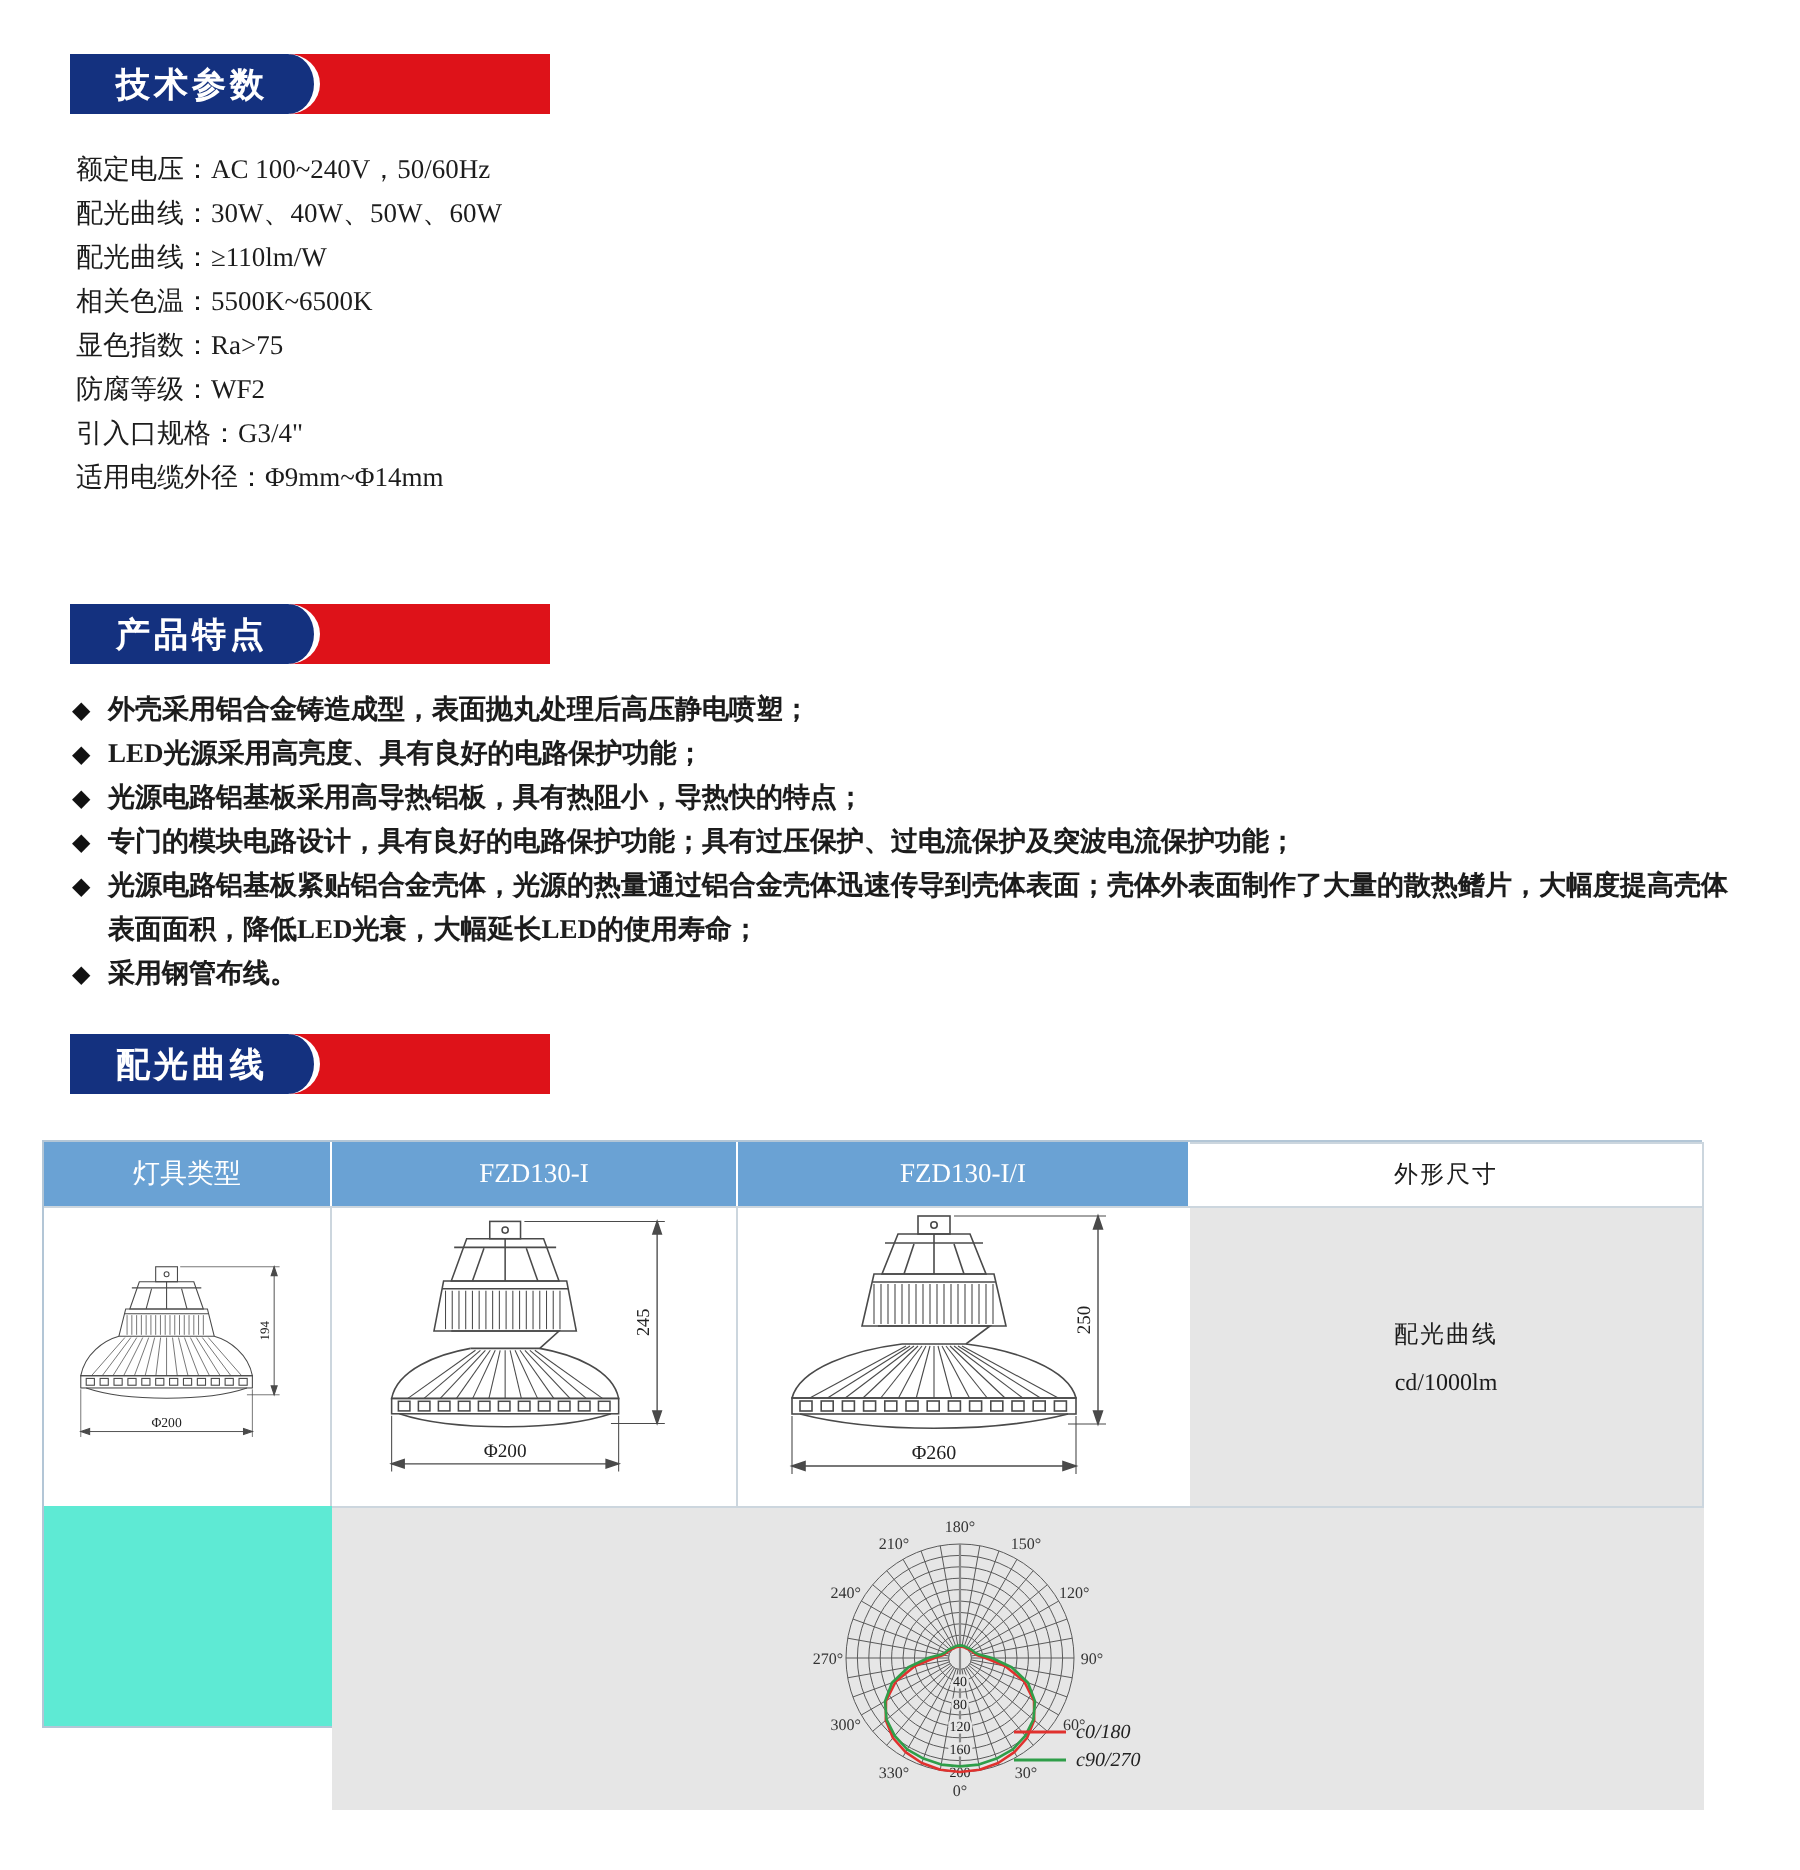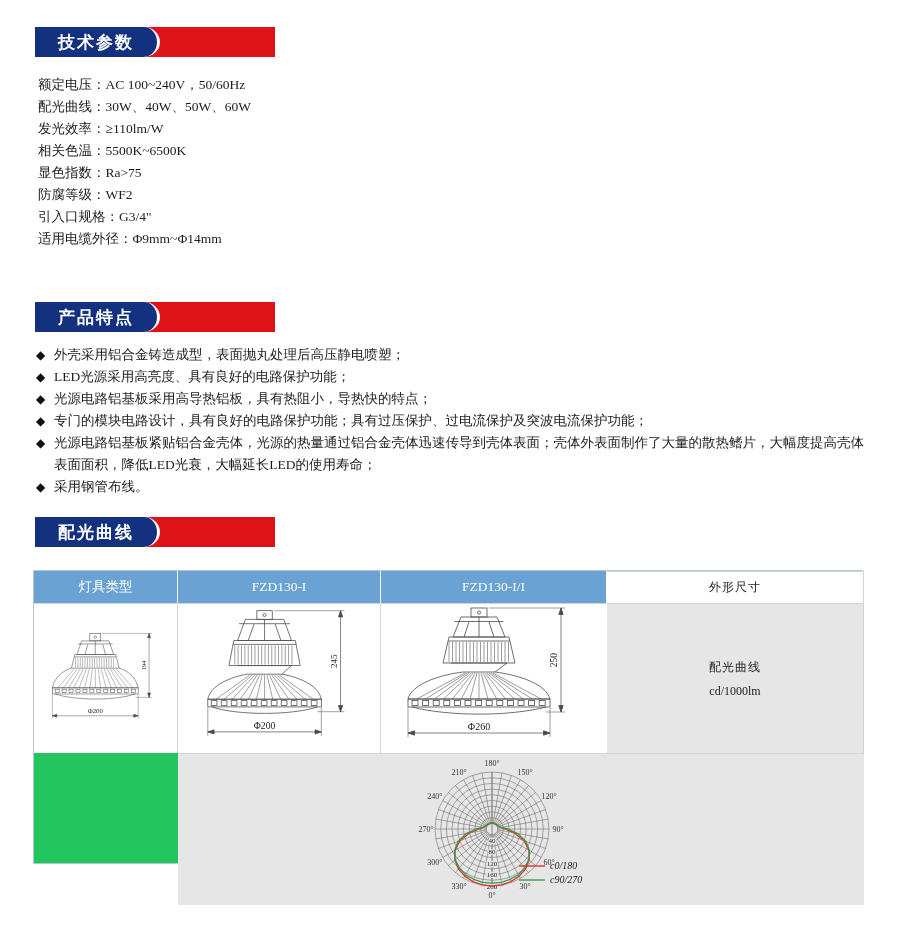--- a/index.html
+++ b/index.html
@@ -19,26 +19,26 @@
     font-weight:bold;font-size:17px;letter-spacing:2px;
     display:flex;align-items:center;justify-content:center;
   }
   
   .spec-list{position:absolute;left:38px;top:74px;width:560px;}
   .spec-line{height:22px;line-height:22px;font-size:13.5px;white-space:nowrap;}
   
   .feature-list{position:absolute;left:36px;top:344px;width:832px;}
   .feature-item{display:flex;font-size:13.5px;line-height:22px;}
   .feature-item .bullet{flex:0 0 18px;color:#111;font-size:12px;line-height:22px;}
-  .feature-item .ftext{flex:1;}
+  .feature-item .ftext{flex:1;font-weight:bold;}
   
   .spec-table{
-    position:absolute;left:33px;top:570px;width:830px;height:294px;
+    position:absolute;left:21px;top:570px;width:830px;height:294px;
     display:grid;grid-template-columns:144px 203px 226px 257px;grid-template-rows:32px 150px 152px;
-    border:1px solid #b3c6d6;box-sizing:border-box;background:#22c55e;
+    border:1px solid #b3c6d6;box-sizing:border-box;background:#5eead4;
   }
   .th{
     background:var(--th-bg,#6aa2d4);color:#fff;font-size:13.5px;
     display:flex;align-items:center;justify-content:center;
     border-right:1px solid #ffffff;box-sizing:border-box;
   }
   .th:last-child{border-right:none;}
   .cell{border-right:1px solid #ccd6de;border-top:1px solid #ccd6de;box-sizing:border-box;
     display:flex;align-items:center;justify-content:center;background:#fff;}
   .cell.last{border-right:none;}
@@ -55,21 +55,21 @@
 <div class="banner" style="top:27px">
   <div class="red"></div>
   <div class="blue">
     <span>技术参数</span>
   </div>
 </div>
 
 <div class="spec-list" id="spec-list">
     <div class="spec-line">额定电压：AC 100~240V，50/60Hz</div>
     <div class="spec-line">配光曲线：30W、40W、50W、60W</div>
-    <div class="spec-line">发光效率：≥110lm/W</div>
+    <div class="spec-line">配光曲线：≥110lm/W</div>
     <div class="spec-line">相关色温：5500K~6500K</div>
     <div class="spec-line">显色指数：Ra&gt;75</div>
     <div class="spec-line">防腐等级：WF2</div>
     <div class="spec-line">引入口规格：G3/4"</div>
     <div class="spec-line">适用电缆外径：Φ9mm~Φ14mm</div>
   </div>
 
 <div class="banner" style="top:302px">
   <div class="red"></div>
   <div class="blue">

